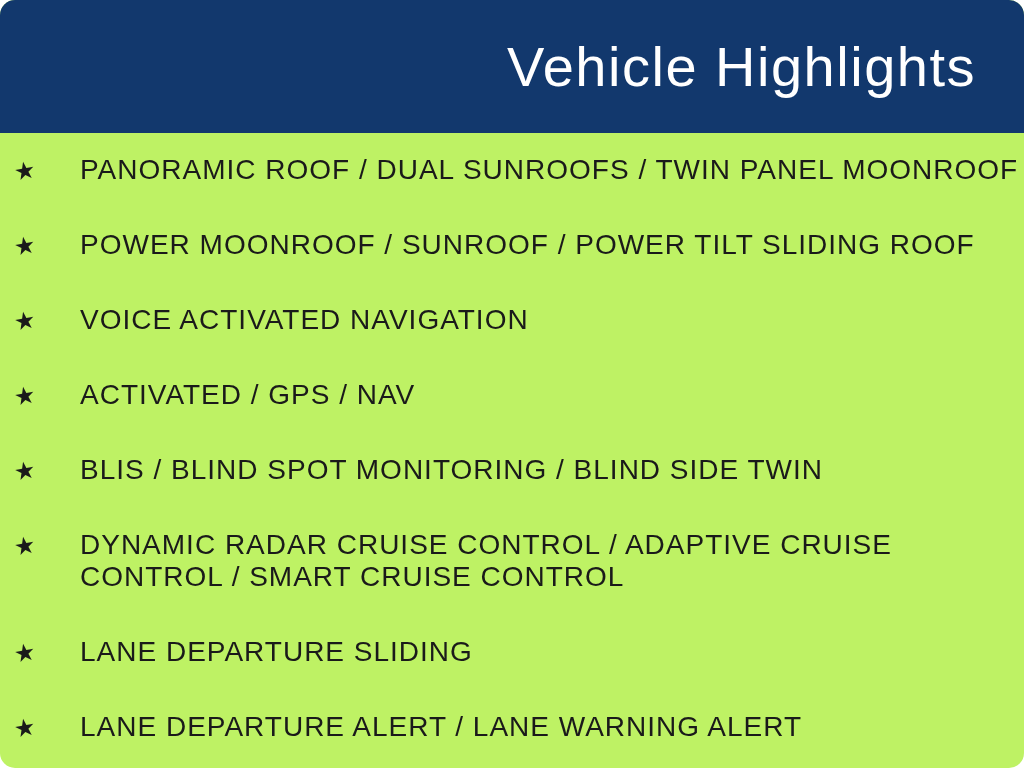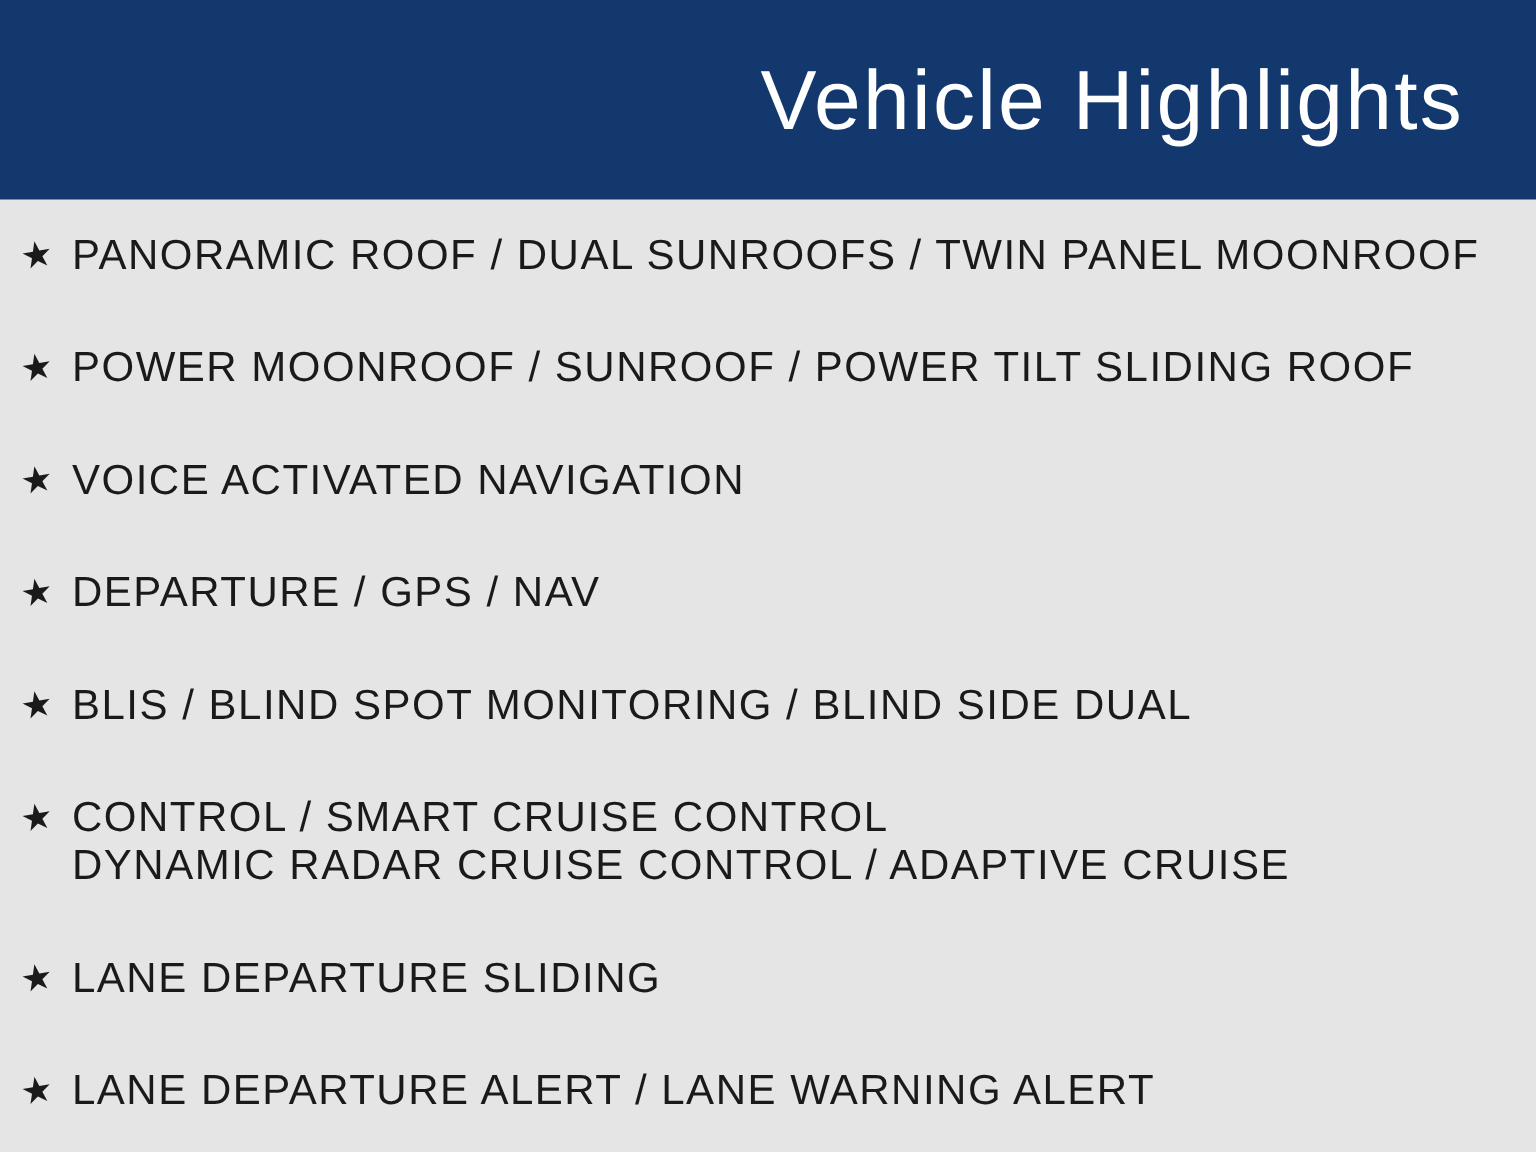--- a/index.html
+++ b/index.html
@@ -1,22 +1,23 @@
 <!DOCTYPE html>
 <html style="--header-bg: #12386d; --header-fg: #ffffff; --text-color: #1a1a1a;"><head>
 <meta charset="utf-8">
 <style>
   html, body { margin: 0; padding: 0; }
   .slide {
     position: relative;
     width: 1024px;
     height: 768px;
-    background: #e5e5e5;
+    background: #bef264;
     overflow: hidden;
     font-family: "Liberation Sans", sans-serif;
+    border-radius: 15px;
   }
   .header {
     height: 133px;
     background: var(--header-bg, #12386d);
     display: flex;
     align-items: center;
     justify-content: flex-end;
     padding-right: 48px;
     box-sizing: border-box;
   }
@@ -49,20 +50,21 @@
     top: 1px;
     font-size: 24px;
     line-height: 32px;
     letter-spacing: 0;
     transform: rotate(-10deg);
     color: var(--text-color, #1a1a1a);
   }
   .line {
     display: block;
     white-space: nowrap;
+    margin-left: 32px;
   }
 </style>
 </head>
 <body>
 
 <div class="slide">
   <header class="header">
     <h1 class="title">Vehicle Highlights</h1>
   </header>
 
@@ -74,30 +76,30 @@
     <li class="item">
       <span class="star">★</span>
       <span class="line">POWER MOONROOF / SUNROOF / POWER TILT SLIDING ROOF</span>
     </li>
     <li class="item">
       <span class="star">★</span>
       <span class="line">VOICE ACTIVATED NAVIGATION</span>
     </li>
     <li class="item">
       <span class="star">★</span>
-      <span class="line">DEPARTURE / GPS / NAV</span>
+      <span class="line">ACTIVATED / GPS / NAV</span>
     </li>
     <li class="item">
       <span class="star">★</span>
-      <span class="line">BLIS / BLIND SPOT MONITORING / BLIND SIDE DUAL</span>
+      <span class="line">BLIS / BLIND SPOT MONITORING / BLIND SIDE TWIN</span>
     </li>
     <li class="item">
       <span class="star">★</span>
+      <span class="line">DYNAMIC RADAR CRUISE CONTROL / ADAPTIVE CRUISE</span>
       <span class="line">CONTROL / SMART CRUISE CONTROL</span>
-      <span class="line">DYNAMIC RADAR CRUISE CONTROL / ADAPTIVE CRUISE</span>
     </li>
     <li class="item">
       <span class="star">★</span>
       <span class="line">LANE DEPARTURE SLIDING</span>
     </li>
     <li class="item">
       <span class="star">★</span>
       <span class="line">LANE DEPARTURE ALERT / LANE WARNING ALERT</span>
     </li>
   </ul>

